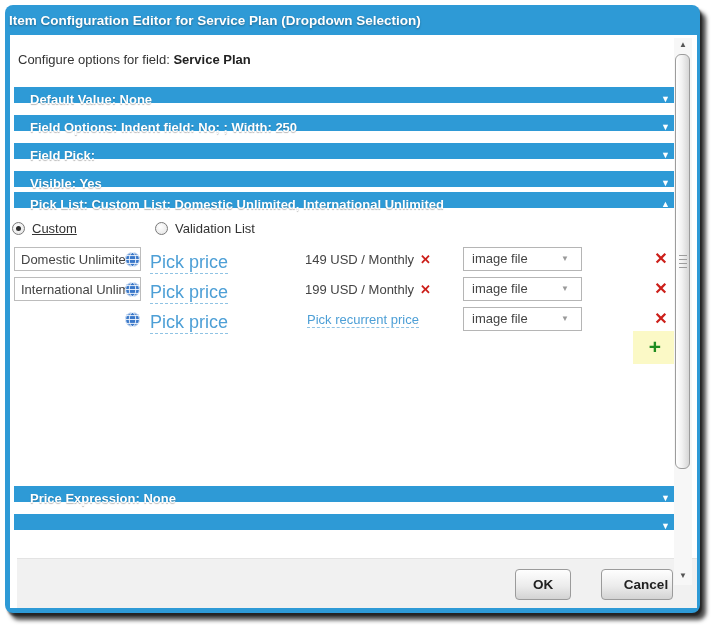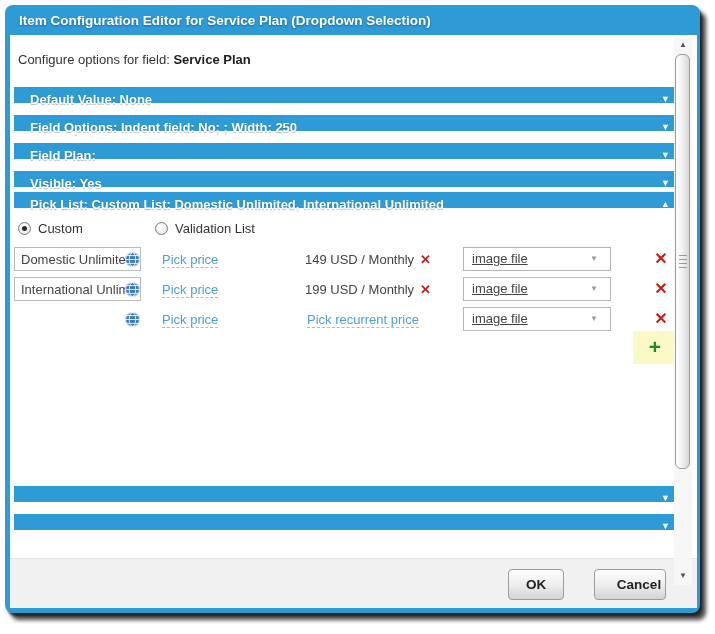--- a/index.html
+++ b/index.html
@@ -13,21 +13,21 @@
     position: absolute;
     left: 5px; top: 5px;
     width: 695px; height: 608px;
     background: #2E9AD6;
     border-radius: 8px;
     box-shadow: 6px 7px 4px rgba(0,0,0,0.72), 2px 3px 2px rgba(0,0,0,0.5);
   }
   .titlebar {
     position: absolute; left: 0; top: 0; right: 0; height: 30px;
     line-height: 31px;
-    padding-left: 14px;
+    padding-left: 4px;
     color: #ffffff;
     font-size: 13.5px;
     font-weight: bold;
     text-shadow: 0 1px 2px rgba(0,0,0,0.35);
     white-space: nowrap;
   }
   .panel {
     position: absolute;
     left: 5px; top: 30px;
     width: 687px; height: 573px;
@@ -78,21 +78,21 @@
     height: 16px;
   }
   .radio-row {
     position: relative;
     margin: 13px 0 0 0;
     height: 17px;
     font-size: 13px;
     color: #333;
   }
   .radio-item { position: absolute; top: 0; display: flex; align-items: center; cursor: pointer; }
-  .radio-item.r1 { left: 8px; }
+  .radio-item.r1 { left: 2px; text-decoration: underline; }
   .radio-item.r2 { left: 145px; }
   .radio-circle {
     width: 13px; height: 13px;
     border: 1px solid #7a7a7a;
     border-radius: 50%;
     background: radial-gradient(circle at 40% 35%, #ffffff, #e2e2e2);
     margin-right: 7px;
     position: relative;
   }
   .radio-circle.checked::after {
@@ -115,22 +115,22 @@
     padding: 2px 6px;
     outline: none;
     background: #fff;
   }
   .globe {
     position: absolute; left: 114px; top: 4px;
     width: 17px; height: 17px;
     cursor: pointer;
   }
   .pick-link {
-    position: absolute; left: 152px; top: 5px;
-    font-size: 13px;
+    position: absolute; left: 140px; top: 5px;
+    font-size: 18px;
     color: #4D9FD6;
     border-bottom: 1px dashed #8fc3e4;
     cursor: pointer;
     text-decoration: none;
     white-space: nowrap;
     text-align: center;
   }
   .price-cell {
     position: absolute; left: 295px; top: 5px;
     font-size: 13px;
@@ -147,29 +147,28 @@
   }
   .x-small {
     color: #CC1F1A;
     font-size: 13px;
     font-weight: bold;
     margin-left: 6px;
     cursor: pointer;
   }
   .img-select {
     position: absolute; left: 453px; top: 0;
-    width: 148px; height: 24px;
+    width: 119px; height: 24px;
     border: 1px solid #b5b5b5;
     background: #ffffff;
     font-size: 13px;
     color: #444;
     line-height: 22px;
     padding-left: 8px;
     cursor: pointer;
-    text-decoration: underline;
   }
   .img-select .dd-arrow {
     position: absolute;
     right: 12px; top: 0;
     color: #9a9a9a;
     font-size: 8px;
     line-height: 22px;
   }
   .x-big {
     position: absolute; left: 641px; top: 2px;
@@ -187,21 +186,21 @@
     background: #FBF9C6;
     color: #1F8C1F;
     font-size: 21px;
     font-weight: bold;
     text-align: center;
     line-height: 32px;
     cursor: pointer;
   }
   .spacer { height: 104px; }
   .footer {
-    position: absolute; left: 0; bottom: 0;
+    position: absolute; left: 7px; bottom: 0;
     width: 687px; height: 50px;
     background: #F1F1F1;
     border-top: 1px solid #e3e3e3;
   }
   .btn {
     position: absolute; top: 10px;
     height: 31px;
     background: linear-gradient(180deg, #fefefe 0%, #ececec 55%, #d3d3d3 100%);
     border: 1px solid #9b9b9b;
     border-radius: 4px;
@@ -264,21 +263,21 @@
       <div class="bars">
         <div class="bar">
           <span>Default Value: None</span>
           <span class="tri">▼</span>
         </div>
         <div class="bar">
           <span>Field Options: Indent field: No; ; Width: 250</span>
           <span class="tri">▼</span>
         </div>
         <div class="bar">
-          <span>Field Plan:</span>
+          <span>Field Pick:</span>
           <span class="tri">▼</span>
         </div>
         <div class="bar">
           <span>Visible: Yes</span>
           <span class="tri">▼</span>
         </div>
         <div class="bar picklist">
           <span>Pick List: Custom List: Domestic Unlimited, International Unlimited</span>
           <span class="tri">▲</span>
         </div>
@@ -366,20 +365,21 @@
 
         <div class="add-row">
           <div class="add-btn">+</div>
         </div>
       </div>
 
       <div class="spacer"></div>
 
       <div class="bars">
         <div class="bar">
+          <span>Price Expression: None</span>
           <span class="tri">▼</span>
         </div>
         <div class="bar">
 
           <span class="tri">▼</span>
         </div>
       </div>
     </div>
 
     <div class="footer">

